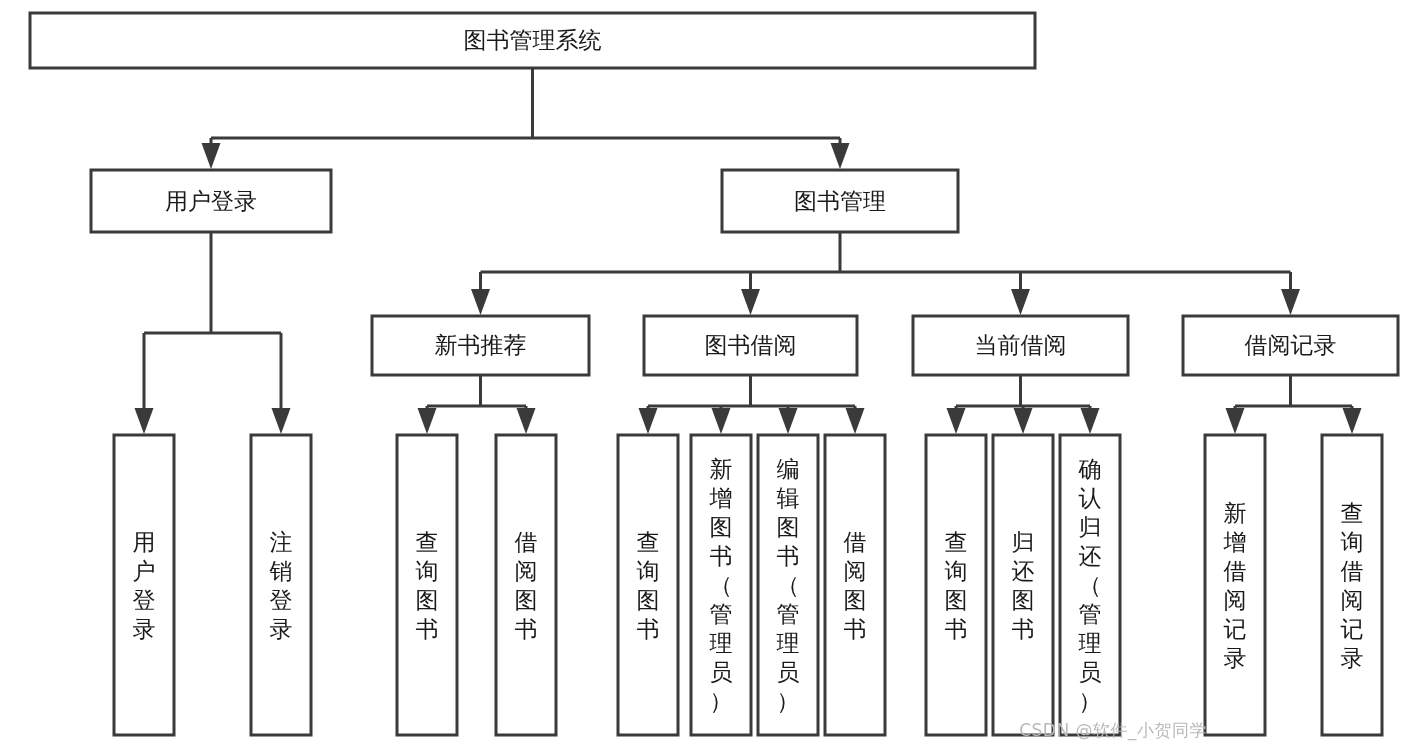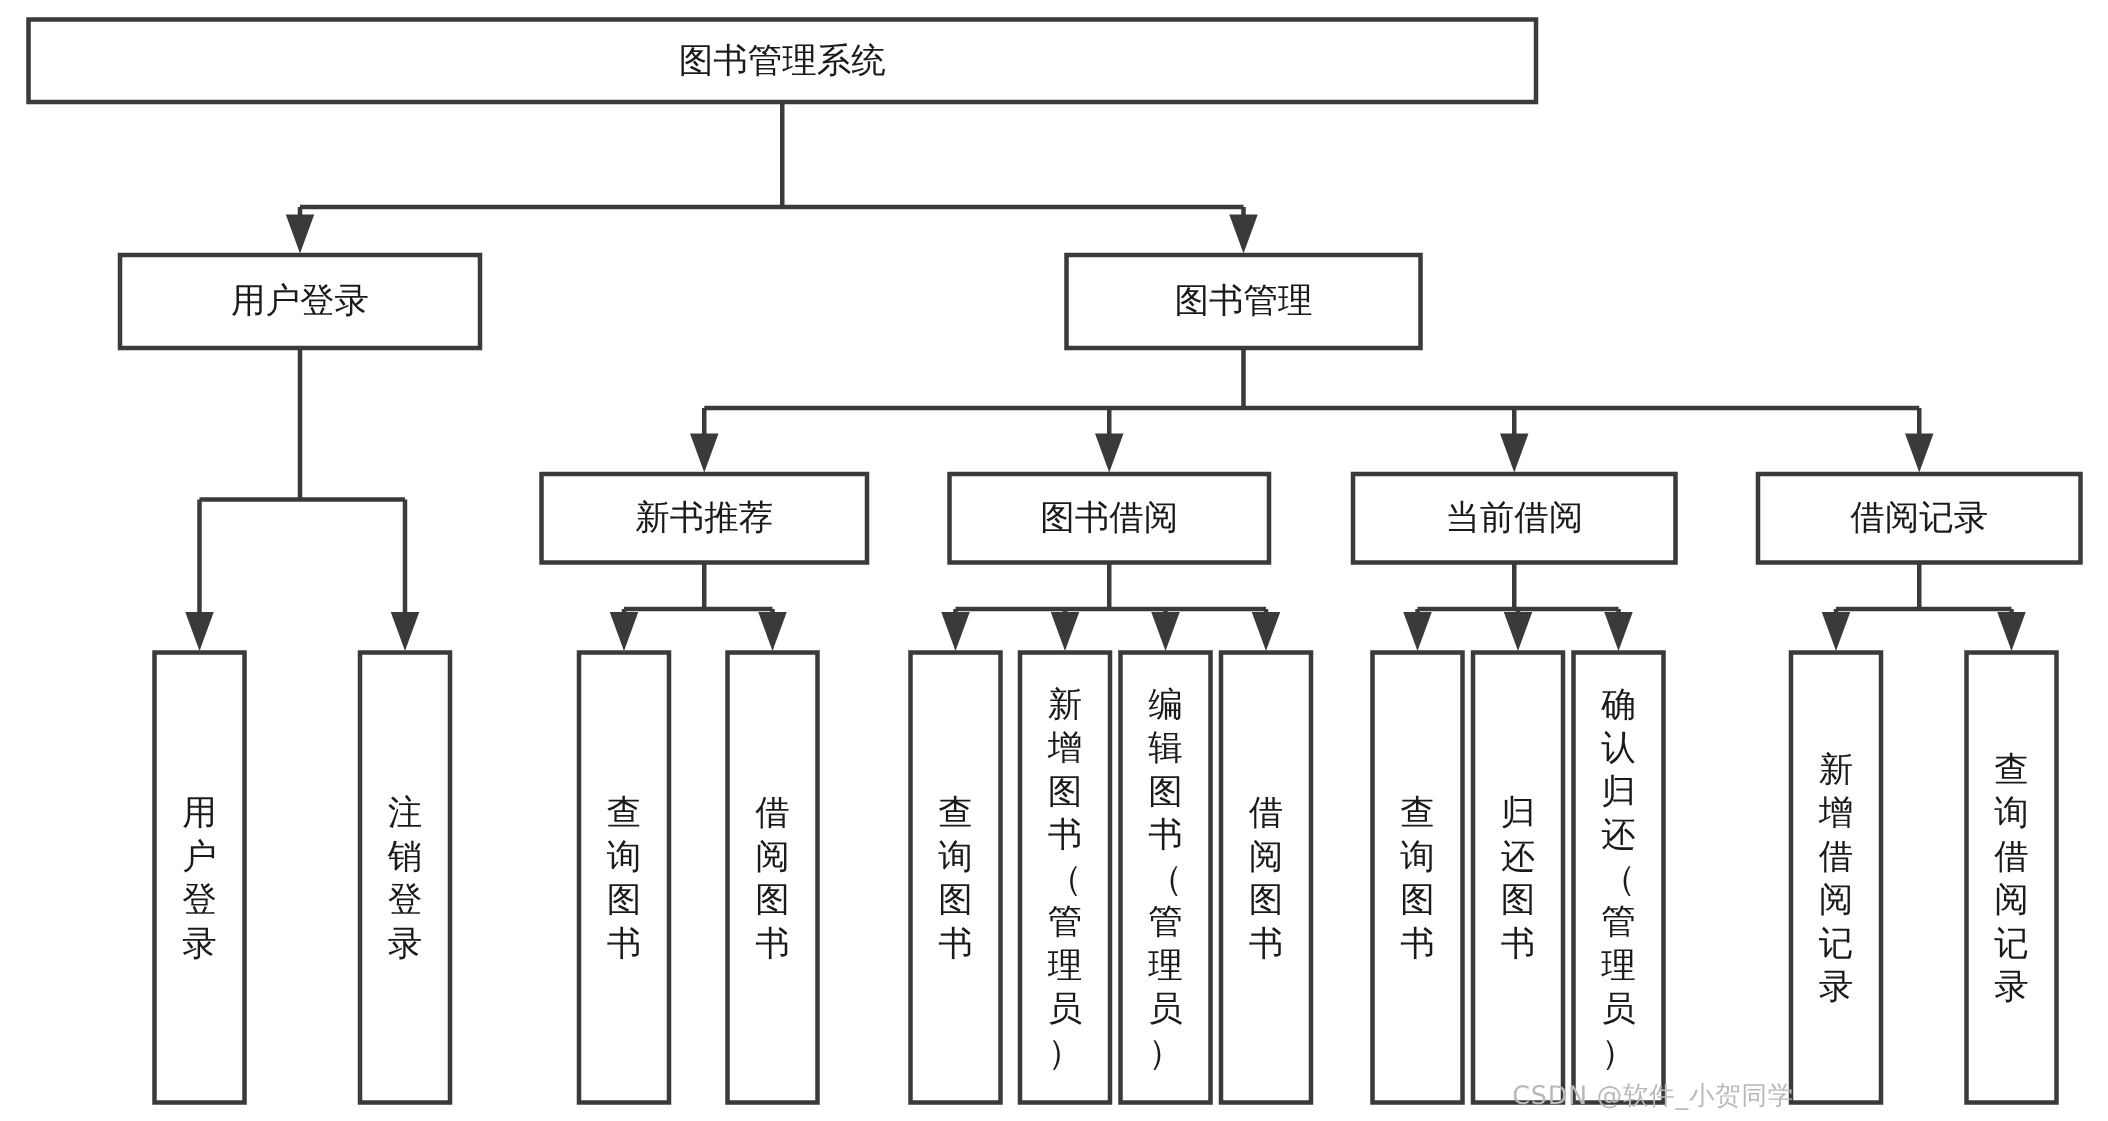--- a/index.html
+++ b/index.html
@@ -9,21 +9,21 @@
   }
   body {
     width: 1405px;
     height: 747px;
     font-family: "DejaVu Sans", "Liberation Sans", sans-serif;
     overflow: hidden;
     position: relative;
   }
   #diagram-root {
     position: absolute;
-    left: 0; top: 0;
+    left: 11px; top: 0;
     width: 1208px;
     height: 747px;
   }
   svg.flow {
     display: block;
     width: 1405px;
     height: 747px;
   }
   .nodebox {
     fill: #ffffff;

